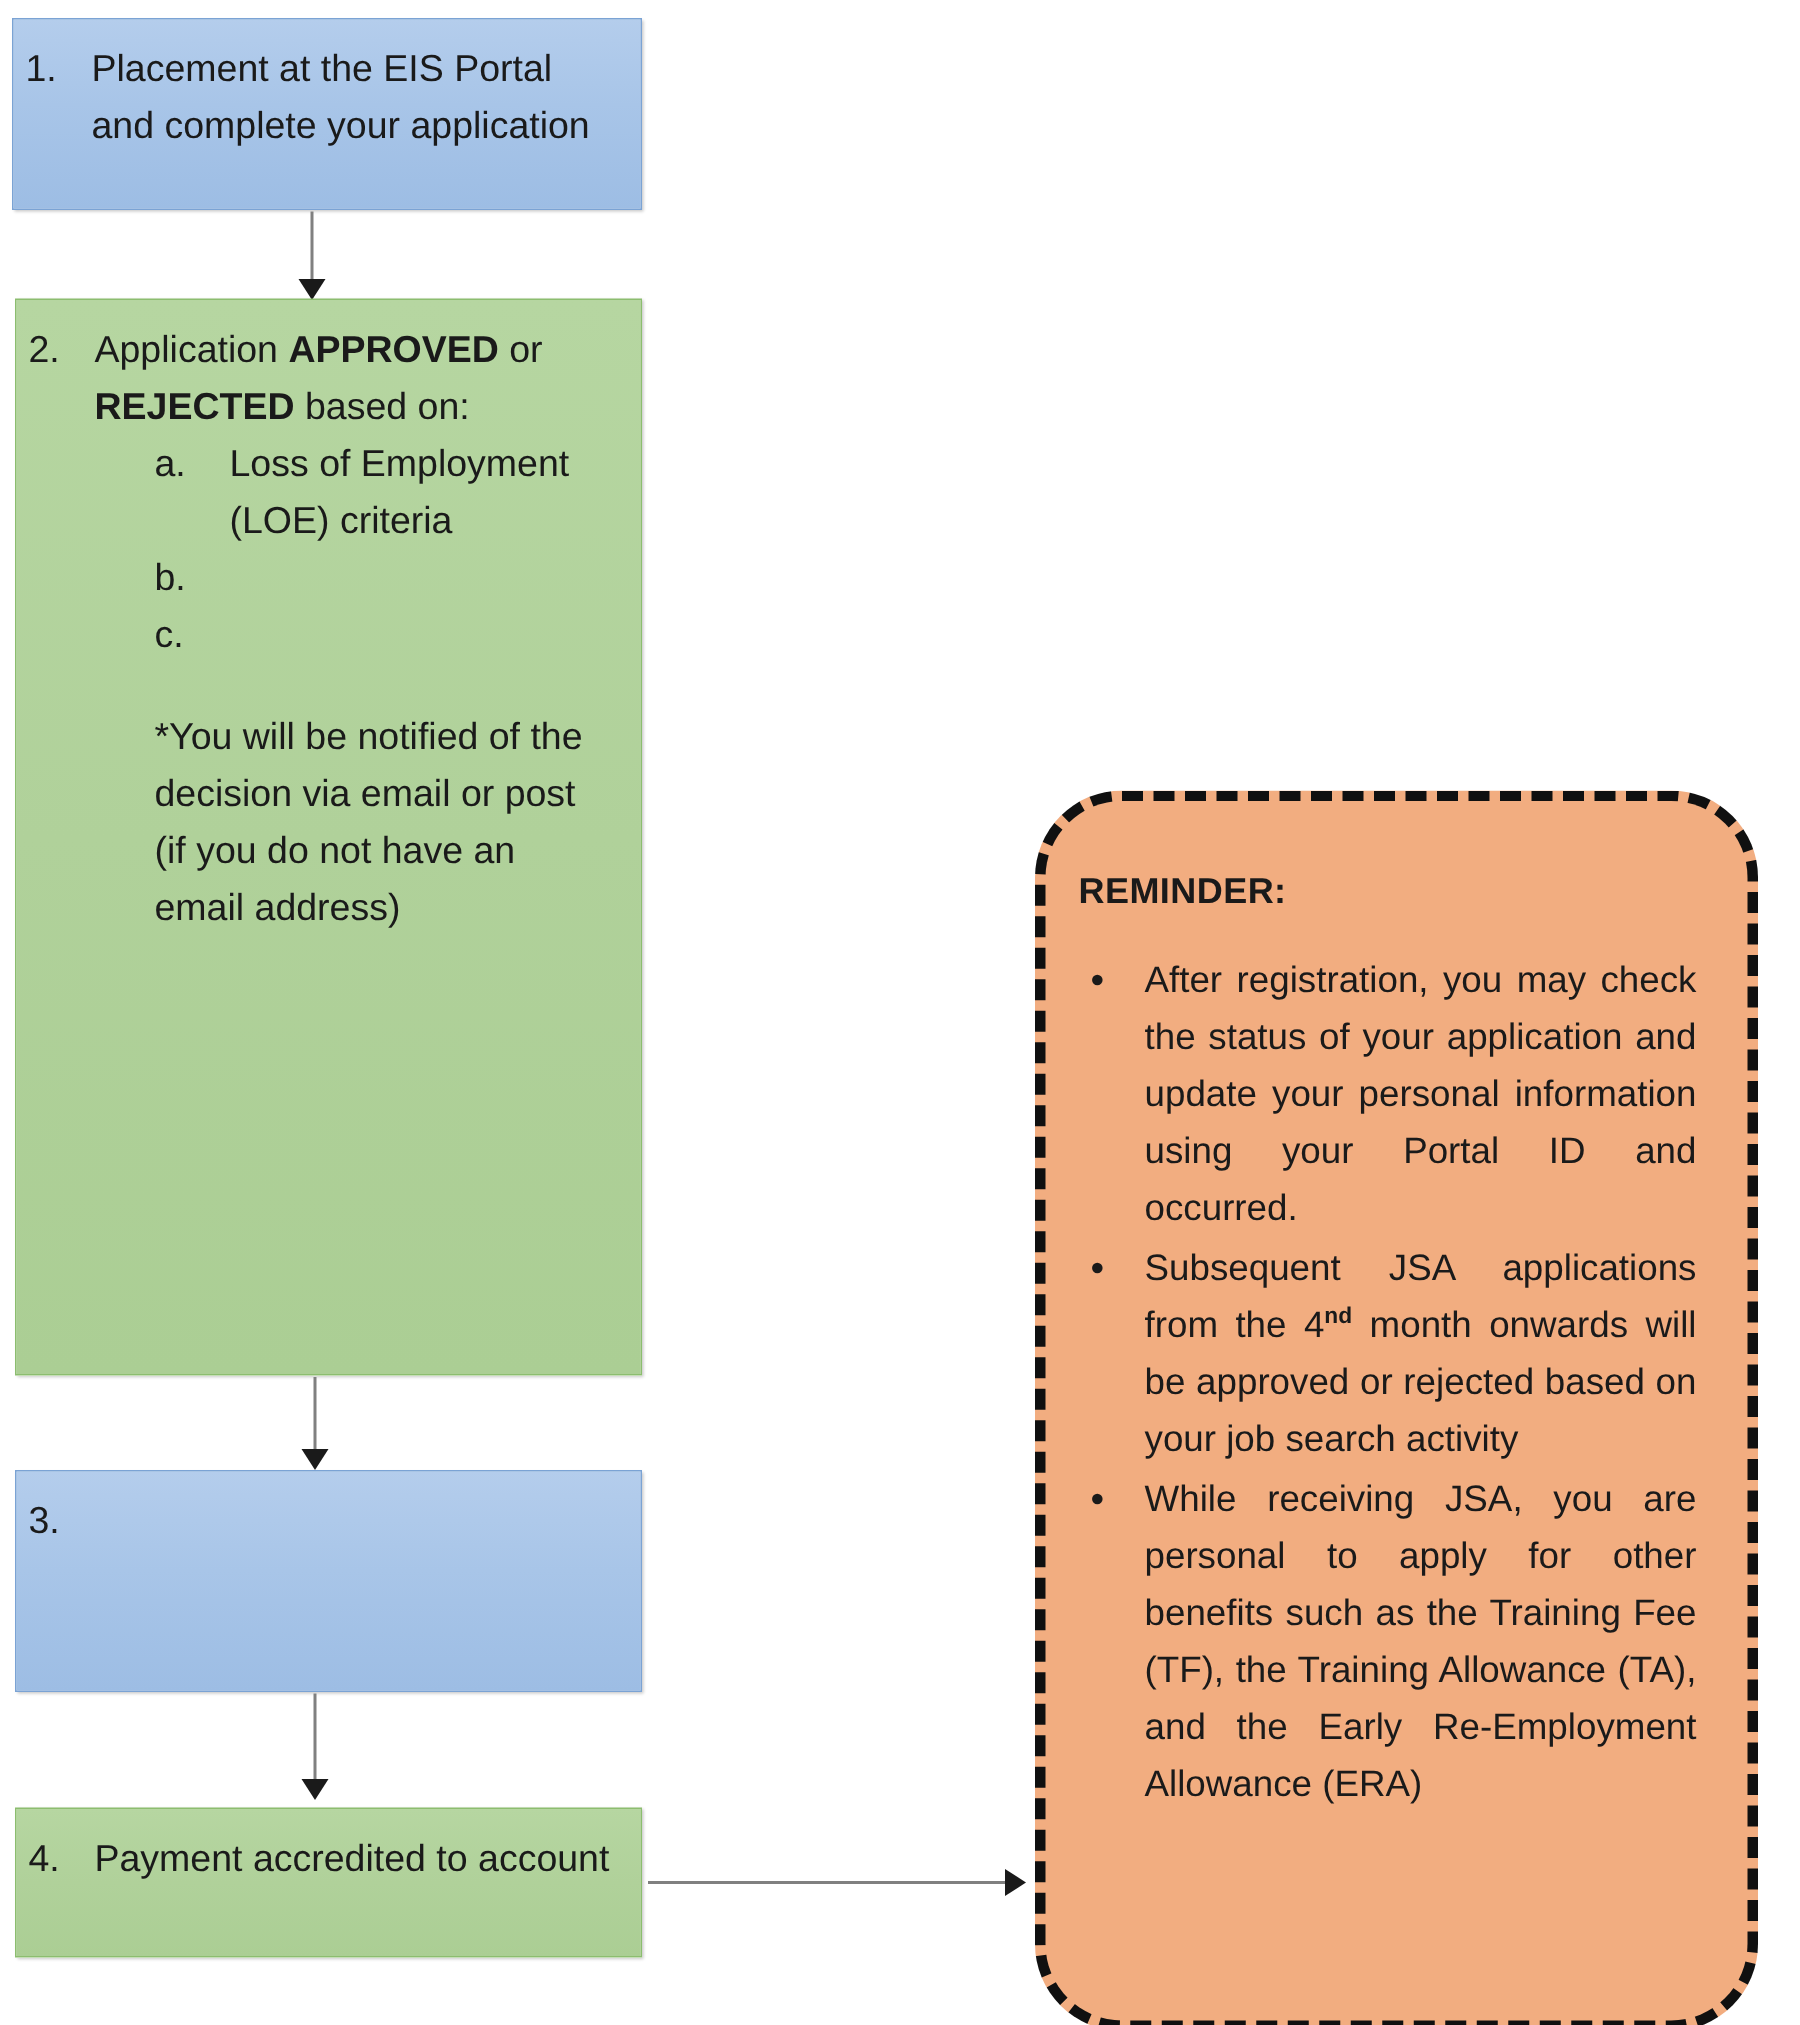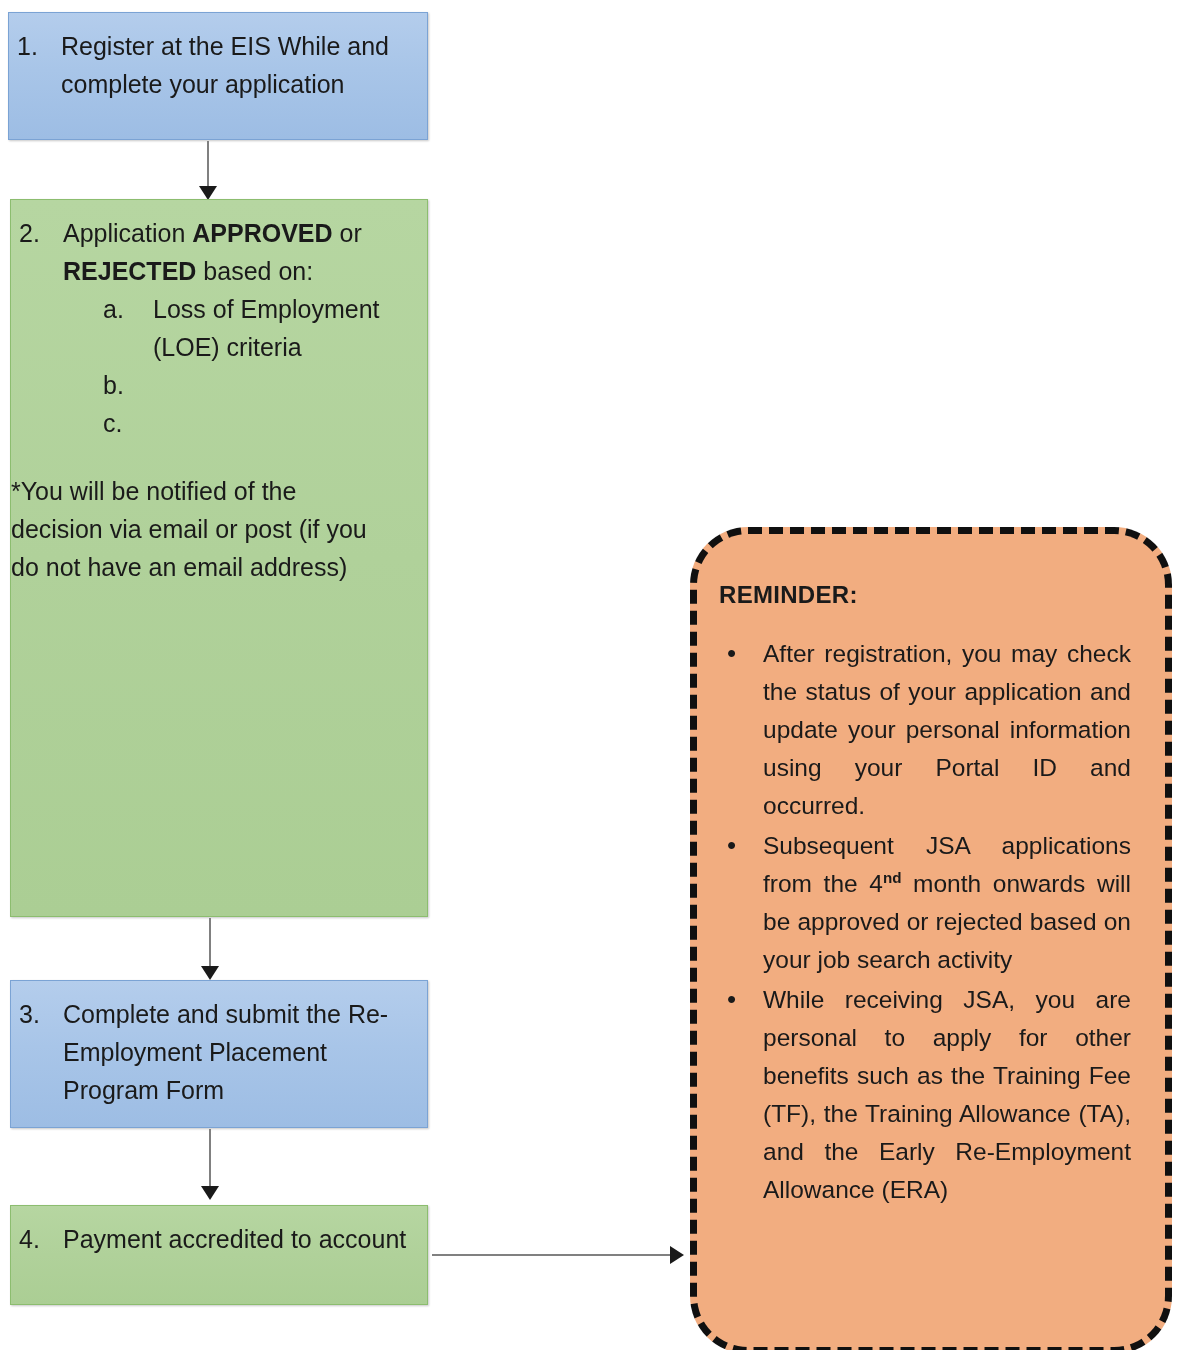--- a/index.html
+++ b/index.html
@@ -132,21 +132,21 @@
     text-justify: inter-word;
   }
   sup { font-size: 0.62em; vertical-align: super; line-height: 0; font-weight: bold; }
 </style>
 </head>
 <body>
 
 <div class="flow-box blue" id="box-step1" style="left:8px; top:12px; width:420px; height:128px; padding:14px 14px 0 0;">
   <div class="num-item">
     <div class="num-marker">1.</div>
-    <div class="num-body">Register at the EIS While and complete your application</div>
+    <div class="num-body">Placement at the EIS Portal and complete your application</div>
   </div>
 </div>
 
 <div class="conn-line" style="left:207px; top:141px; width:2px; height:48px;"></div>
 <div class="conn-head down" style="left:199px; top:186px;"></div>
 
 <div class="flow-box green" id="box-step2" style="left:10px; top:199px; width:418px; height:718px; padding:14px 14px 0 0;">
 
   <div class="num-item">
     <div class="num-marker">2.</div>
@@ -161,31 +161,30 @@
       <div class="sub-body">Loss of Employment (LOE) criteria</div>
     </div>
     <div class="sub-item">
       <div class="sub-marker">b.</div>
     </div>
     <div class="sub-item">
       <div class="sub-marker">c.</div>
     </div>
   </div>
 
-  <div class="note" style="padding-right:18px;">*You will be notified of the decision via email or post (if you do not have an email address)</div>
+  <div class="note" style="padding-left:52px; padding-right:18px;margin-left:40px;">*You will be notified of the decision via email or post (if you do not have an email address)</div>
 </div>
 
 <div class="conn-line" style="left:209px; top:918px; width:2px; height:52px;"></div>
 <div class="conn-head down" style="left:201px; top:966px;"></div>
 <div class="edge-label" style="left:265px; top:938px;margin-top:42px;">APPROVE</div>
 
 <div class="flow-box blue" id="box-step3" style="left:10px; top:980px; width:418px; height:148px; padding:14px 14px 0 0;">
   <div class="num-item">
     <div class="num-marker">3.</div>
-    <div class="num-body">Complete and submit the Re-Employment Placement Program Form</div>
   </div>
 </div>
 
 <div class="conn-line" style="left:209px; top:1129px; width:2px; height:62px;"></div>
 <div class="conn-head down" style="left:201px; top:1186px;"></div>
 
 <div class="flow-box green" id="box-step4" style="left:10px; top:1205px; width:418px; height:100px; padding:14px 14px 0 0;">
   <div class="num-item">
     <div class="num-marker">4.</div>
     <div class="num-body">Payment accredited to account</div>

